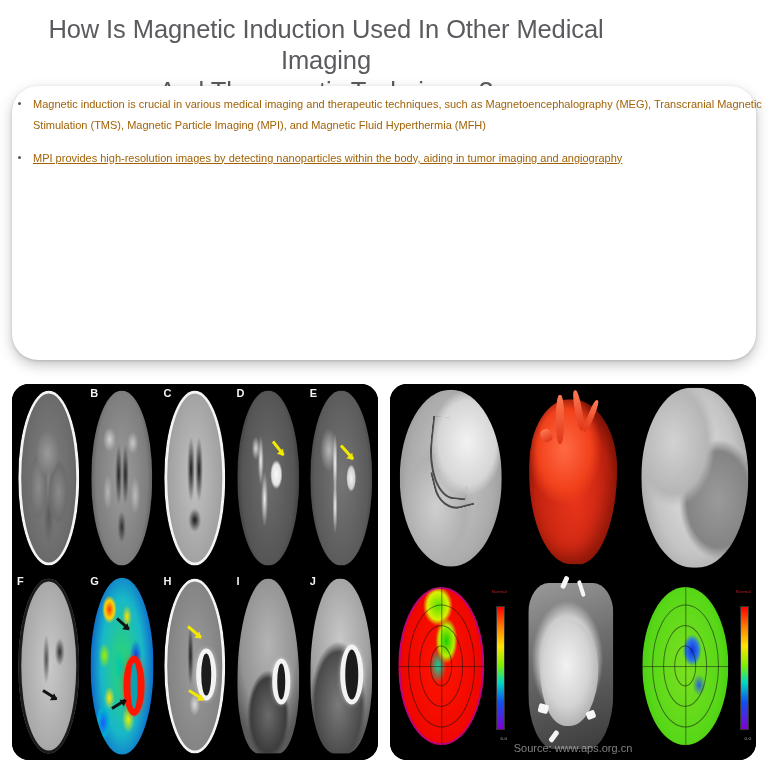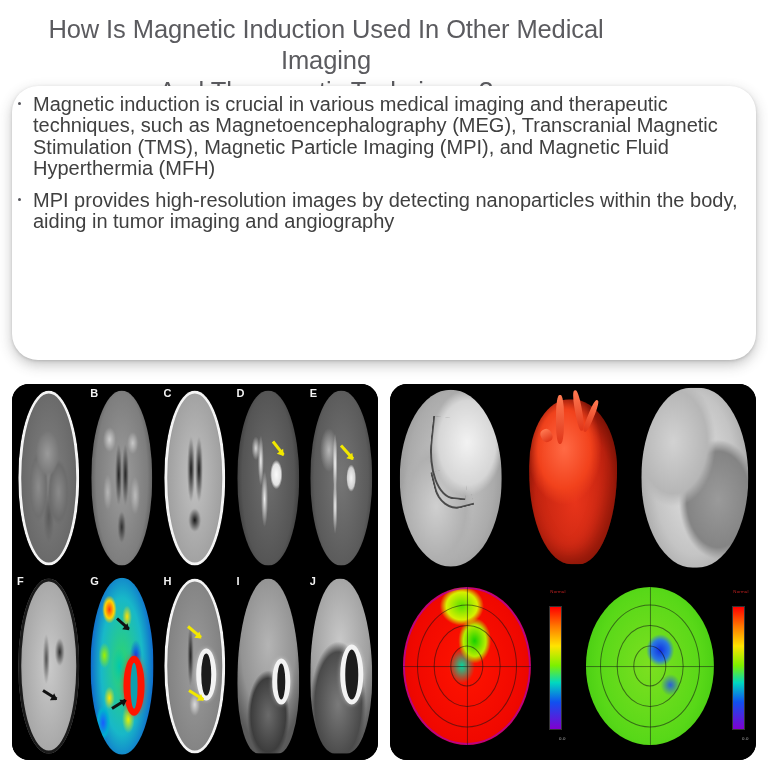--- a/index.html
+++ b/index.html
@@ -54,26 +54,26 @@
     width: 752px;
     padding: 0;
     margin: 0;
     list-style: none;
     z-index: 3;
   }
   .bullet-item {
     position: relative;
     padding-left: 19px;
     margin-bottom: 11px;
-    color: #404040;
-    font-size: 20px;
+    color: #a16207;
+    font-size: 11px;
     line-height: 21.3px;
     font-family: "Liberation Sans", sans-serif;
   }
-  .bullet-item:last-child { margin-bottom: 16px; }
+  .bullet-item:last-child { margin-bottom: 16px; text-decoration: underline; }
   .bullet-item .dot {
     position: absolute;
     left: 4px;
     top: 8px;
     width: 3.2px; height: 3.2px;
     border-radius: 50%;
     background: #54545a;
   }
 
   
@@ -532,20 +532,32 @@
             <span class="bull-circle" style="width:52%; height:52%;"></span>
             <span class="bull-circle" style="width:26%; height:26%;"></span>
             <span class="bull-line" style="left:0; top:50%; width:100%; height:1px;"></span>
             <span class="bull-line" style="left:50%; top:0; width:1px; height:100%;"></span>
           </div>
           <div class="colorbar"></div>
           <span class="cb-label top">Normal</span>
           <span class="cb-label bot">0.0</span>
         </div>
 
+        <div class="cell">
+          <div class="ct-cardiac">
+            <span class="ct-body"></span>
+            <span class="ct-heart"></span>
+            <span class="ct-artifact" style="left:40%; top:2%; width:5%; height:7%; transform:rotate(24deg);"></span>
+            <span class="ct-artifact" style="left:56%; top:4%; width:4%; height:9%; transform:rotate(-18deg);"></span>
+            <span class="ct-artifact" style="left:18%; top:70%; width:9%; height:5%; transform:rotate(14deg);"></span>
+            <span class="ct-artifact" style="left:62%; top:74%; width:8%; height:4%; transform:rotate(-20deg);"></span>
+            <span class="ct-artifact" style="left:30%; top:84%; width:5%; height:7%; transform:rotate(36deg);"></span>
+          </div>
+          <span class="watermark">Source: www.aps.org.cn</span>
+        </div>
 
         <div class="cell">
           <div class="bullseye bullseye-green">
             <span class="bull-circle" style="width:78%; height:78%;"></span>
             <span class="bull-circle" style="width:52%; height:52%;"></span>
             <span class="bull-circle" style="width:26%; height:26%;"></span>
             <span class="bull-line" style="left:0; top:50%; width:100%; height:1px;"></span>
             <span class="bull-line" style="left:50%; top:0; width:1px; height:100%;"></span>
           </div>
           <div class="colorbar"></div>

